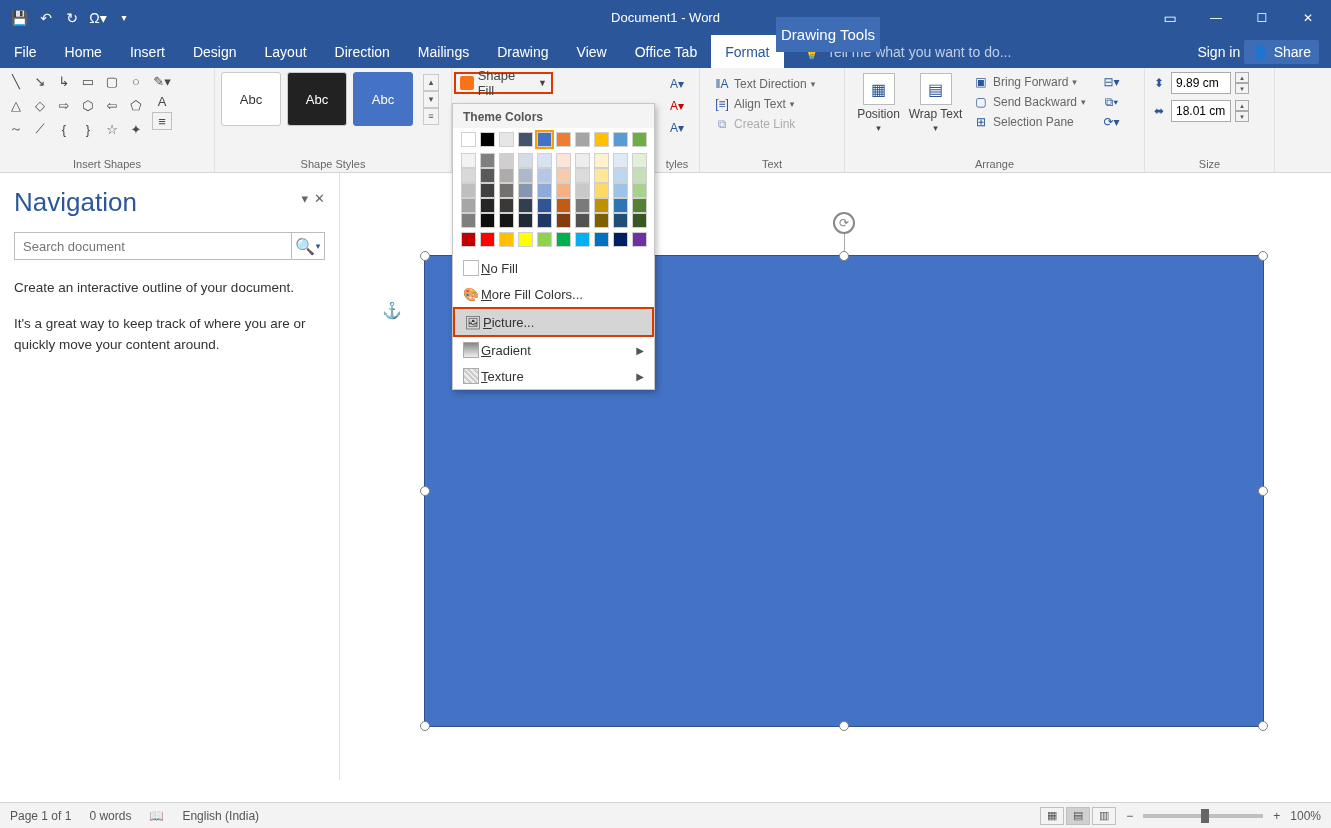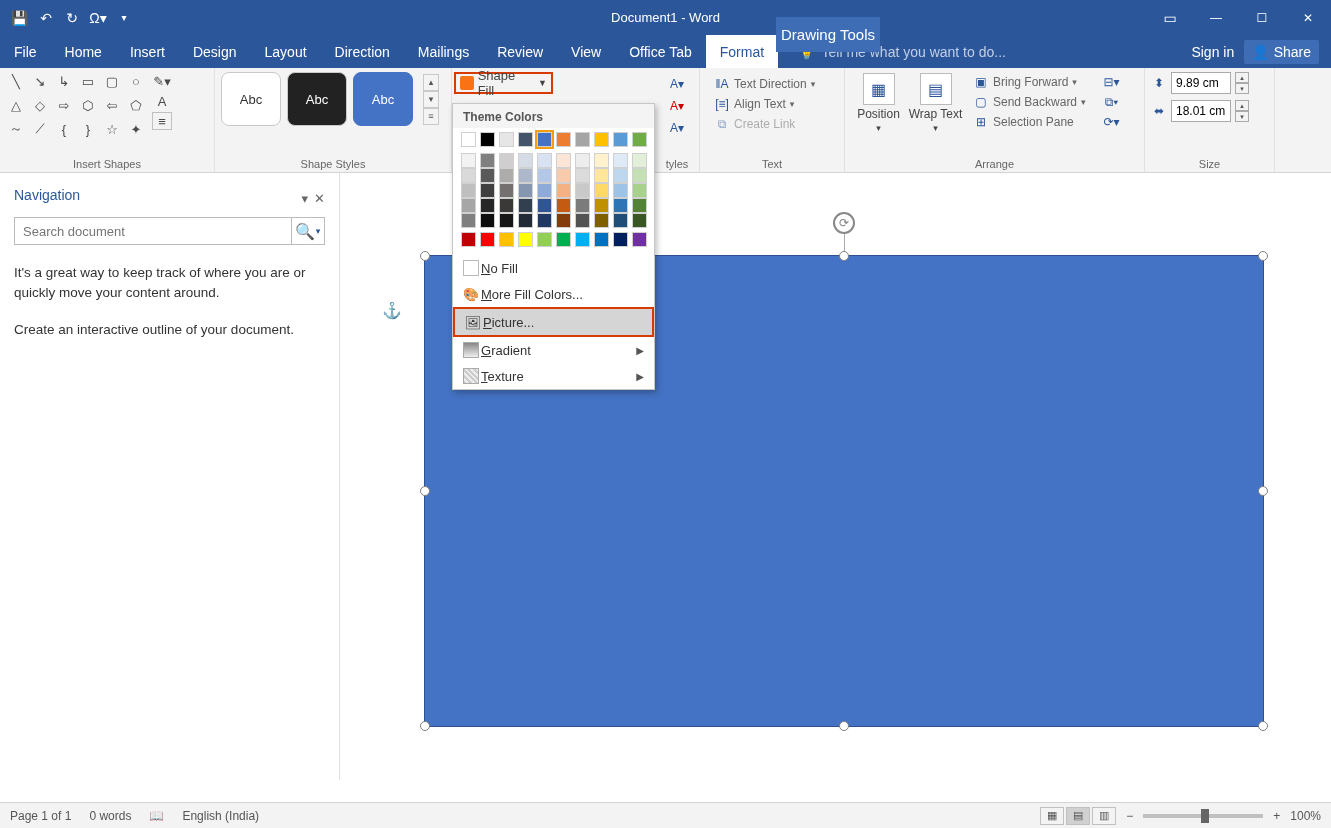--- a/index.html
+++ b/index.html
@@ -13,37 +13,37 @@
 .drawing-tools { position:absolute; left:776px; top:17px; height:35px; width:104px; background:#3e6db5; display:flex; align-items:center; justify-content:center; font-size:15px; }
 .win-controls { position:absolute; right:0; display:flex; }
 .win-btn { width:46px; height:35px; display:flex; align-items:center; justify-content:center; color:#fff; font-size:12px; }
 .ribbon-display { width:46px; font-size:14px; }
 
 
 .tabs-row { height: 33px; background:#2b579a; display:flex; align-items:stretch; color:#fff; }
 .tab { padding:0 14px; display:flex; align-items:center; font-size:14px; }
 .tab.active { background:#fff; color:#2b579a; }
 .tellme { display:flex; align-items:center; flex:1; padding-left:20px; color:#c0cee7; font-size:14px; gap:6px; }
-.signin-share { display:flex; align-items:center; gap:10px; padding-right:12px; }
+.signin-share { display:flex; align-items:center; gap:4px; padding-right:12px; }
 .share-btn { display:flex; align-items:center; gap:4px; background:#3e6db5; padding:4px 8px; border-radius:2px; font-size:14px;}
 
 
 .ribbon { height: 105px; background:#f3f3f3; border-bottom:1px solid #d4d4d4; display:flex; position:relative; }
 .ribbon-group { border-right:1px solid #e1e1e1; display:flex; flex-direction:column; justify-content:space-between; padding:4px 6px 2px; }
 .group-label { font-size:11px; color:#666; text-align:center; padding-top:2px; }
 
 
 .shapes-grid { display:grid; grid-template-columns:repeat(6, 22px); grid-template-rows:repeat(3, 22px); gap:2px; }
 .shape-tiny { width:20px; height:18px; display:flex; align-items:center; justify-content:center; font-size:13px; color:#4a4a4a; }
 .shapes-side { display:flex; flex-direction:column; gap:2px; margin-left:4px; }
 .shapes-body{ display:flex; }
 
 
 .style-gallery { display:flex; gap:6px; align-items:center; }
-.style-box { width:60px; height:54px; border:1px solid #c9c9c9; border-radius:8px; display:flex; align-items:center; justify-content:center; font-size:13px; color:#333; background:#fff;}
+.style-box { width:60px; height:54px; border:1px solid #c9c9c9; border-radius:3px; display:flex; align-items:center; justify-content:center; font-size:13px; color:#333; background:#fff;}
 .style-box.black { background:#222; color:#fff; }
 .style-box.blue { background:#4472c4; color:#fff; border-color:#4472c4; }
 .style-scroll { display:flex; flex-direction:column; margin-left:4px; }
 .style-scroll div { width:16px; height:17px; border:1px solid #c9c9c9; display:flex; align-items:center; justify-content:center; font-size:9px; color:#555;}
 
 .shape-fill-btn { position:absolute; left:454px; top:4px; width:99px; height:22px; border:2px solid #d83b01; display:flex; align-items:center; padding:0 4px; font-size:13px; color:#444; gap:4px; background:#f3f3f3; }
 .shape-fill-btn .bucket { width:14px; height:14px; background:linear-gradient(#f97316,#f97316); border-radius:2px; }
 .shape-fill-btn .caret { margin-left:auto; font-size:9px; }
 
 
@@ -75,21 +75,21 @@
 
 .doc-tabstrip { height:22px; background:#e9e9e9; border-bottom:1px solid #d0d0d0; display:flex; align-items:stretch; position:relative;}
 .doc-tab { display:flex; align-items:center; background:#fff; border:1px solid #c9c9c9; border-bottom:none; margin-left:2px; padding:0 8px; gap:6px; font-size:12px; font-weight:600; color:#333;}
 .doc-tab .w{ width:14px; height:14px; background:#2b579a; color:#fff; font-size:9px; display:flex; align-items:center; justify-content:center; border-radius:2px;}
 .tabstrip-right{position:absolute; right:2px; display:flex; gap:2px; align-items:center; height:100%;}
 .tabstrip-right div{width:16px; height:16px; border:1px solid #bbb; font-size:10px; display:flex;align-items:center;justify-content:center; color:#555; background:#fff;}
 
 
 .body-split { display:flex; height:607px; }
 .nav-pane { width:340px; border-right:1px solid #e1e1e1; padding:14px 14px 0 14px; background:#fff; position:relative;}
-.nav-title { font-size:14px; color:#2b579a; font-weight:400; }
+.nav-title { font-size:26px; color:#2b579a; font-weight:400; }
 .nav-close { position:absolute; right:14px; top:18px; display:flex; gap:6px; color:#666; font-size:13px;}
 .nav-search { margin-top:14px; display:flex; }
 .nav-search input { flex:1; height:28px; border:1px solid #bcbcbc; border-right:none; padding:0 8px; font-size:13px;}
 .nav-search .sbtn { width:34px; height:28px; border:1px solid #bcbcbc; display:flex; align-items:center; justify-content:center; color:#2b579a;}
 .nav-tabs { display:flex; gap:22px; margin-top:16px; font-size:14px;}
 .nav-tabs .nt { color:#666; padding-bottom:6px;}
 .nav-tabs .nt.active{ color:#2b579a; font-weight:600; border-bottom:2px solid #2b579a;}
 .nav-body { margin-top:18px; font-size:13.5px; color:#333; line-height:1.5; }
 .nav-body p { margin-bottom:16px; }
 
@@ -131,21 +131,21 @@
 </div>
 
 <div class="tabs-row">
   <div class="tab">File</div>
   <div class="tab">Home</div>
   <div class="tab">Insert</div>
   <div class="tab">Design</div>
   <div class="tab">Layout</div>
   <div class="tab">Direction</div>
   <div class="tab">Mailings</div>
-  <div class="tab">Review</div>
+  <div class="tab">Drawing</div>
   <div class="tab">View</div>
   <div class="tab">Office Tab</div>
   <div class="tab active">Format</div>
   <div class="tellme">
       <span>💡</span>
       <span>Tell me what you want to do...</span>
     </div>
   <div class="signin-share">
     <span style="font-size:14px;">Sign in</span>
     <div class="share-btn">
@@ -320,22 +320,22 @@
         <span>✕</span>
       </div>
     <div class="nav-search">
       <input placeholder="Search document" style="">
       <div class="sbtn">
           <span>🔍</span>
           <span style="font-size:9px">▾</span>
         </div>
     </div>
     <div class="nav-body">
+      <p>Create an interactive outline of your document.</p>
       <p>It's a great way to keep track of where you are or quickly move your content around.</p>
-      <p>Create an interactive outline of your document.</p>
     </div>
   </div>
 
   <div class="doc-area">
     <span class="anchor">⚓</span>
     <div class="shape-rect">
       <div class="rotate-handle">⟳</div>
       <div class="rotate-line"></div>
       <div class="handle" style="left:-5px;top:-5px"></div>
       <div class="handle" style="right:-5px;top:-5px"></div>

